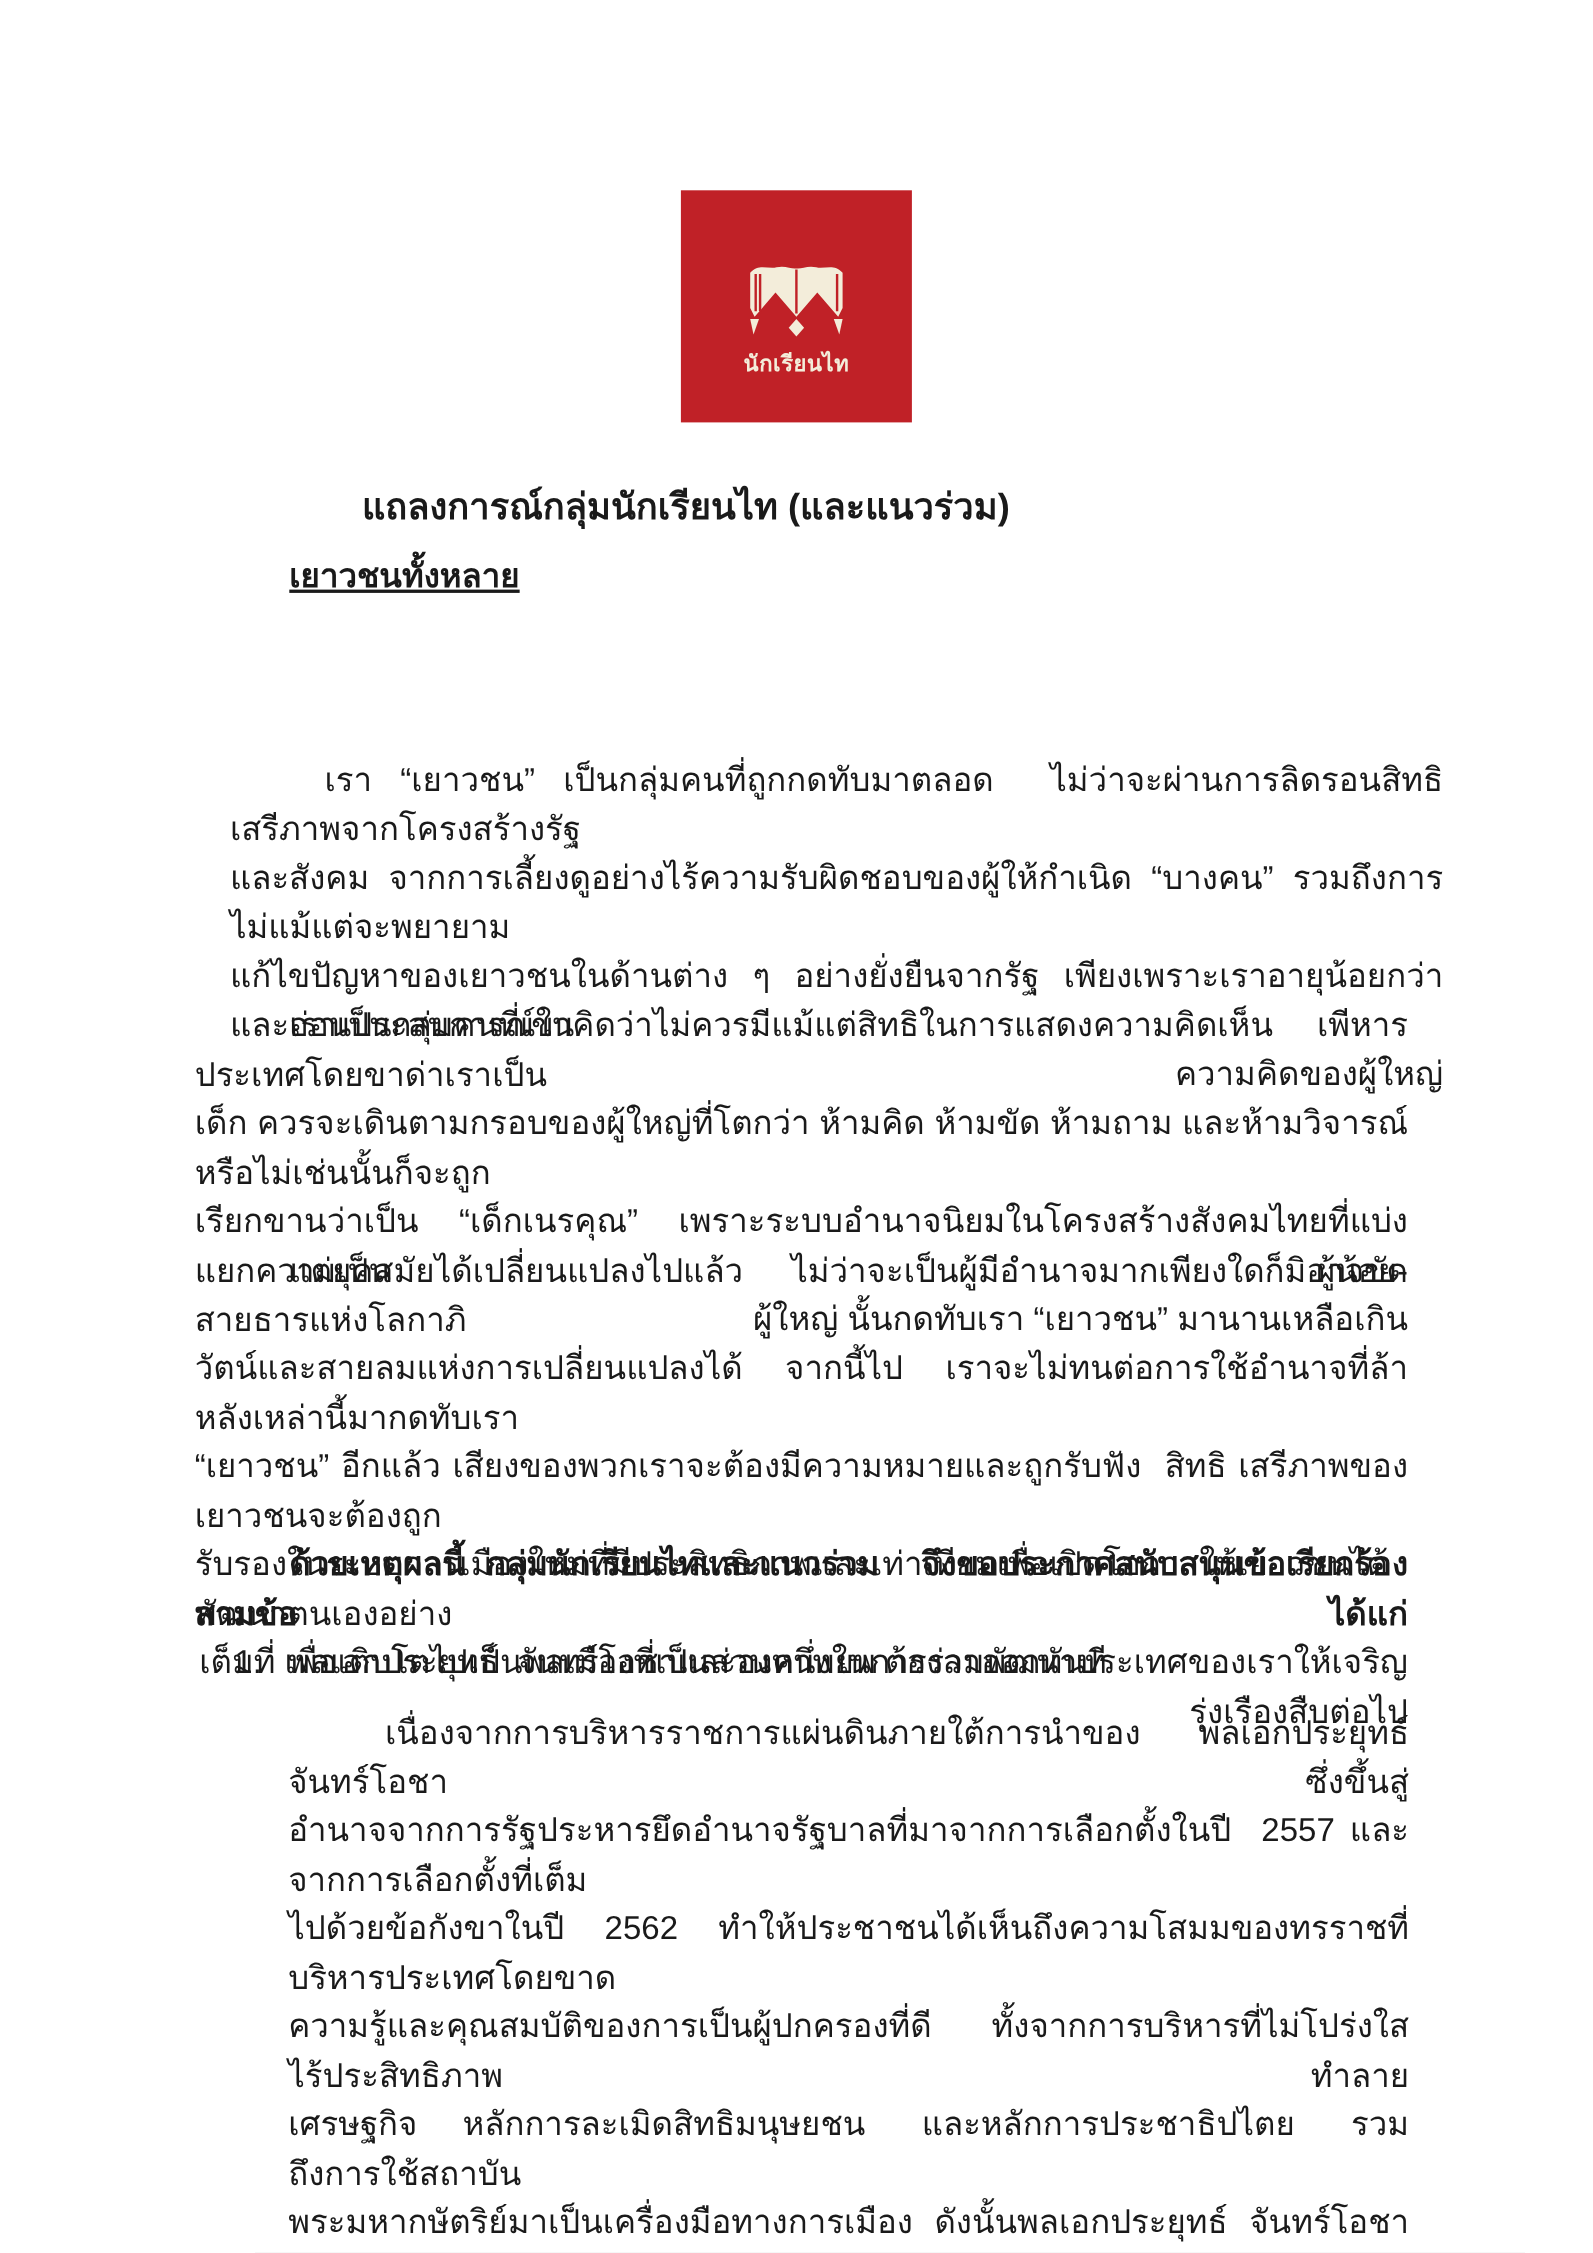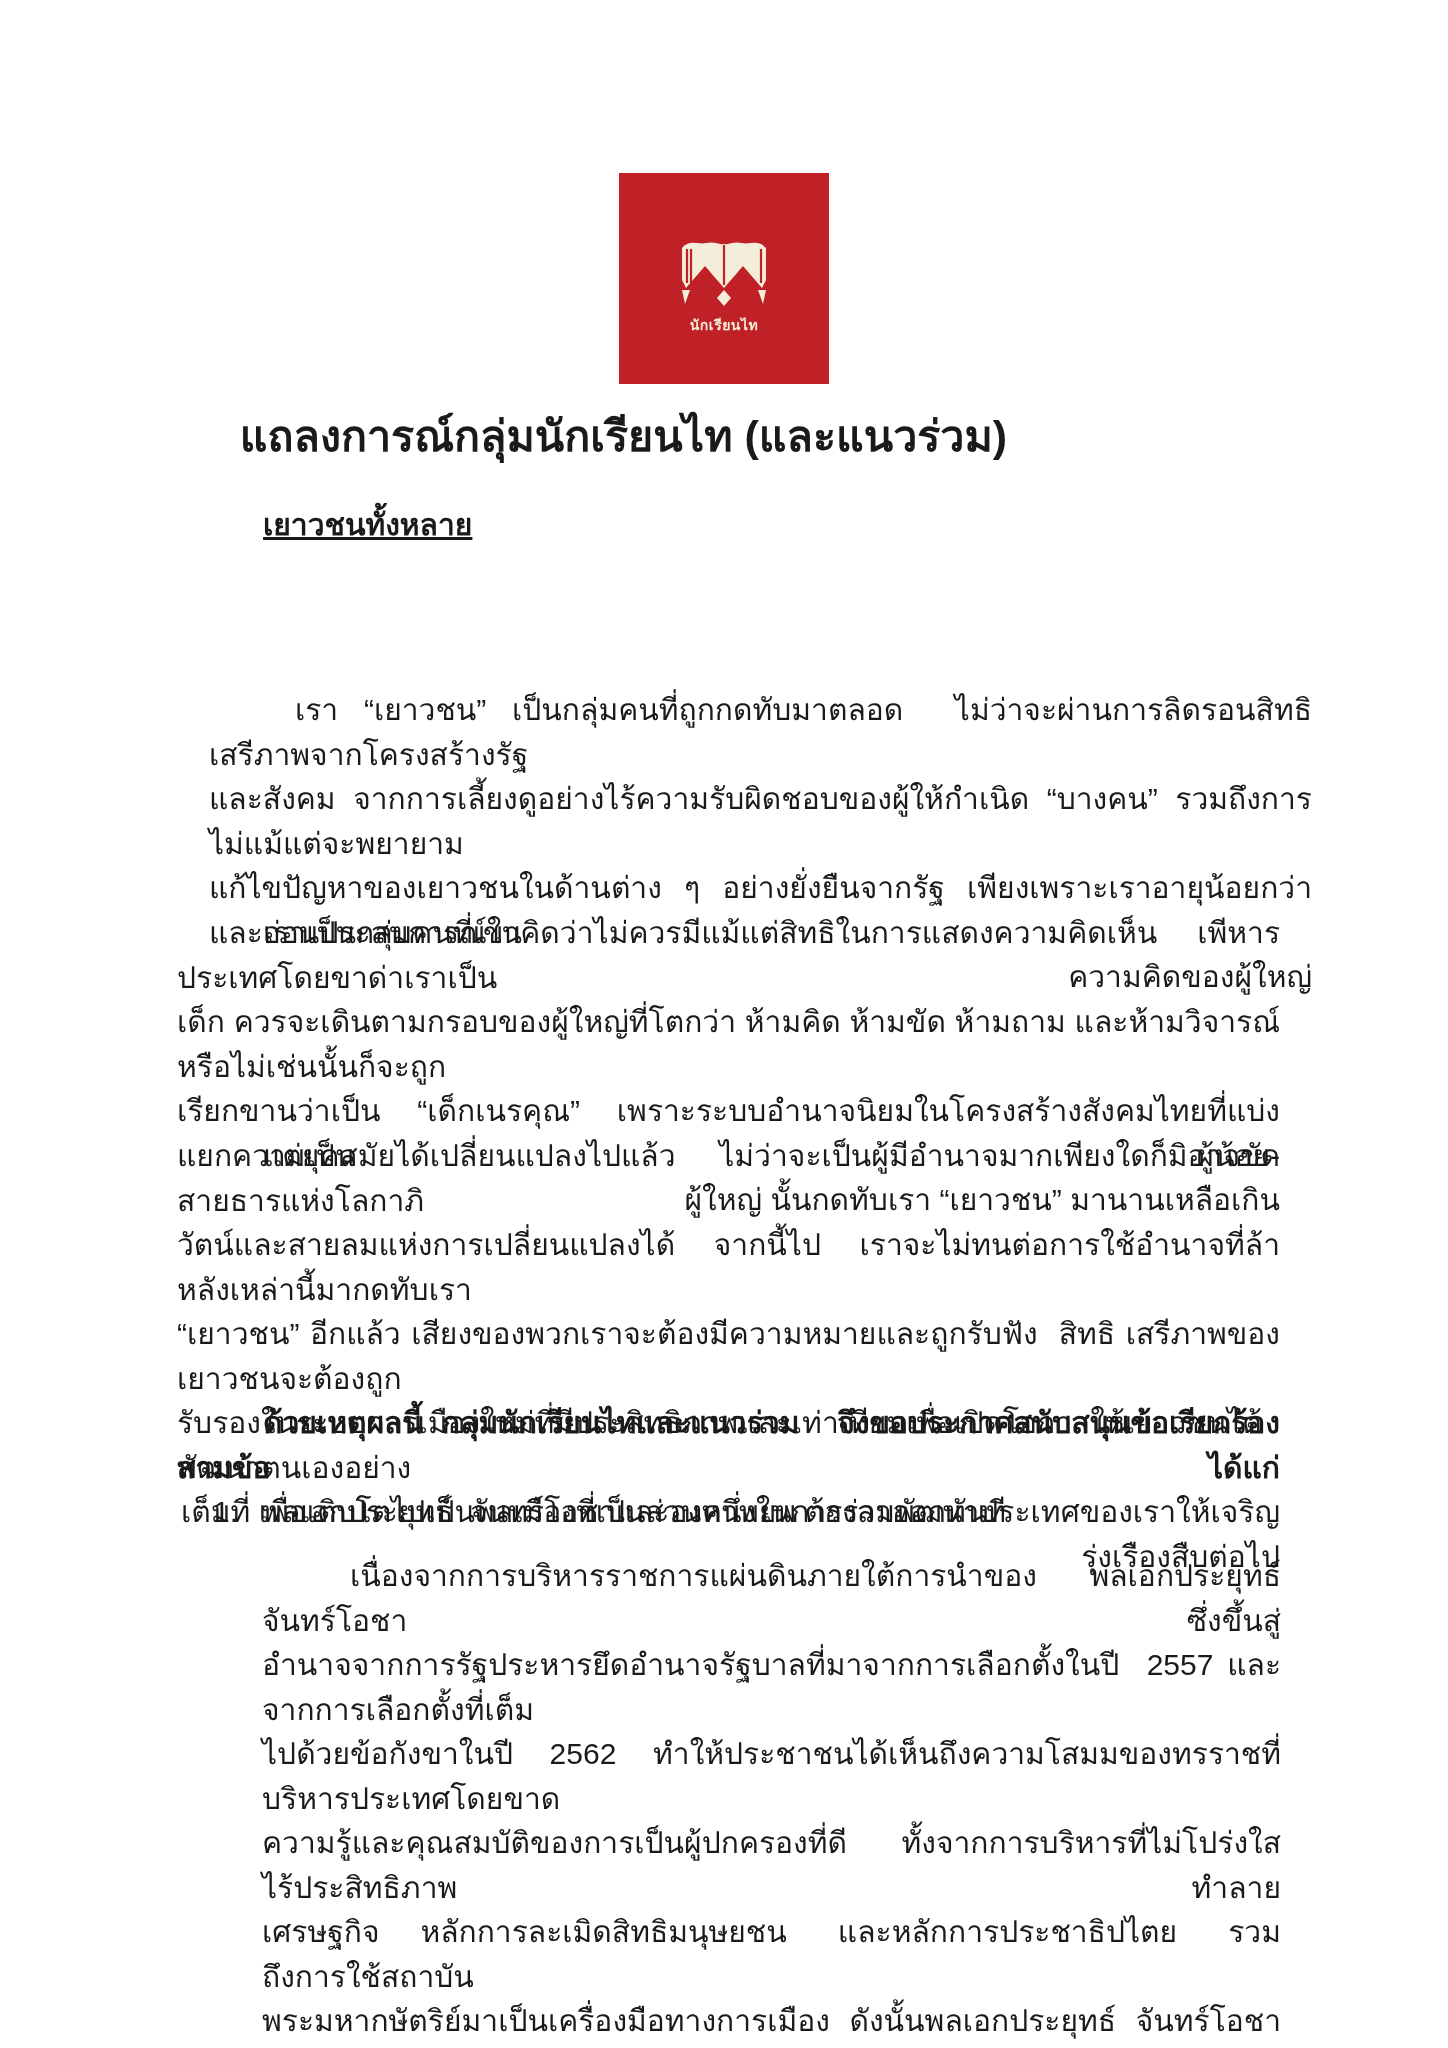--- a/index.html
+++ b/index.html
@@ -21,27 +21,27 @@
     background:var(--logo-red,#c02127);
     display:flex; flex-direction:column; align-items:center;
     padding-top:62px; box-sizing:border-box;
   }
   .logo-icon { width:86px; height:72px; display:block; color:var(--logo-cream,#f3edda); }
   .logo-icon .cream { fill:currentColor; }
   .logo-icon .fold  { stroke:var(--logo-red,#c02127); stroke-width:2.2; fill:none; }
   .logo-label {
     margin-top:7px;
     color:var(--logo-cream,#f3edda);
-    font-size:14px; font-weight:700; letter-spacing:.5px;font-family:Liberation Mono, monospace;
+    font-size:20px; font-weight:700; letter-spacing:.5px;font-family:Liberation Mono, monospace;
   }
 
   
   .title {
-    position:absolute; top:414px; left:0; width:1247px;
-    text-align:center; font-weight:700; font-size:43px; line-height:44px;
+    position:absolute; top:439px; left:0; width:1247px;
+    text-align:center; font-weight:700; font-size:33px; line-height:44px;
   }
   .heading {
     position:absolute; left:263px;
     font-weight:700; line-height:44px; white-space:pre-wrap;
   }
   .h1 { top:503px;text-decoration:underline; }
   .h2 { top:593px; }
 
   .para { position:absolute; left:177px; width:1103px; }
   .p1 { top:688px;margin-left:32px; }

